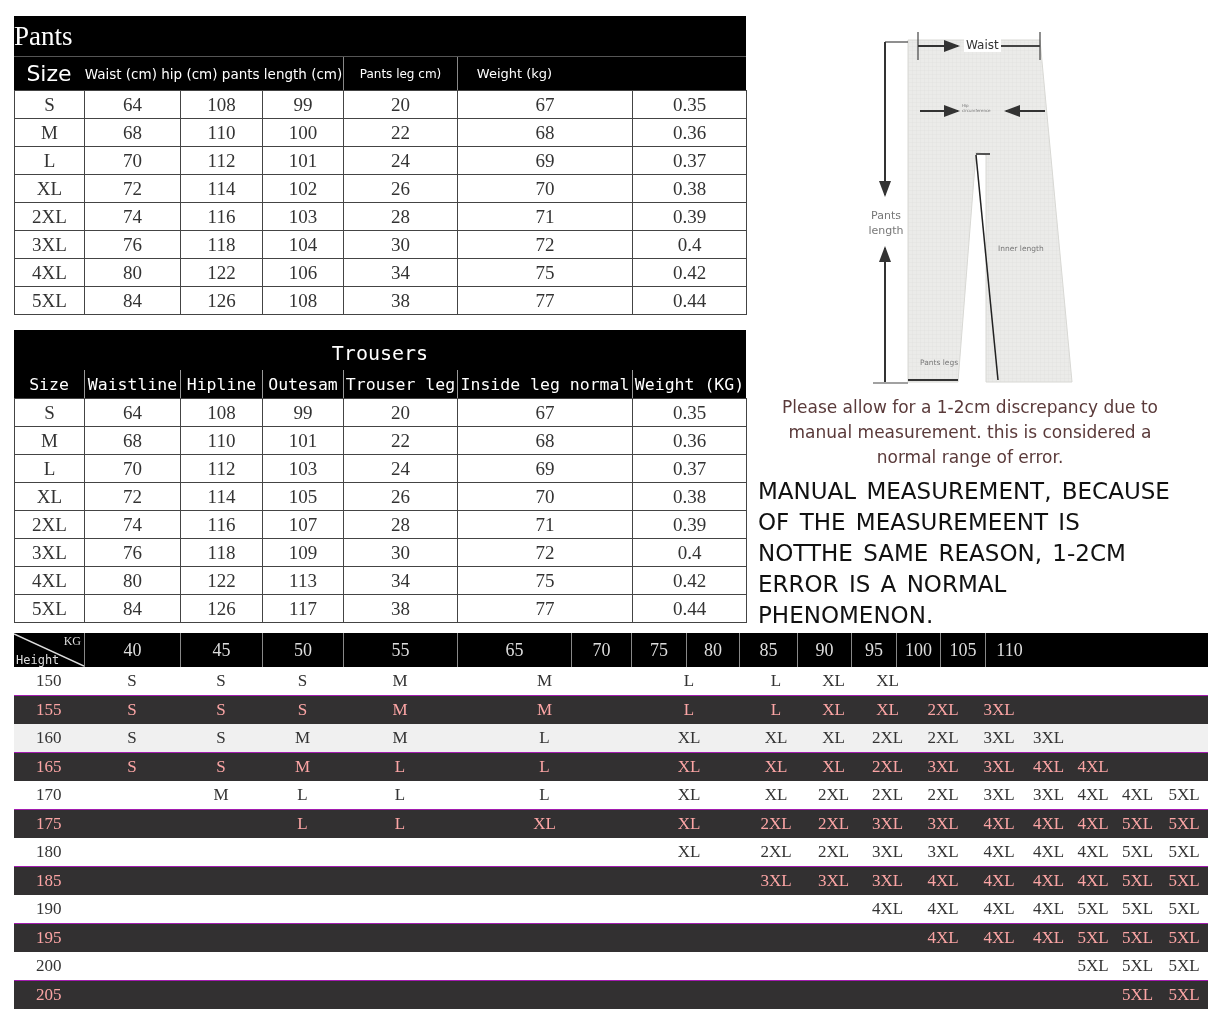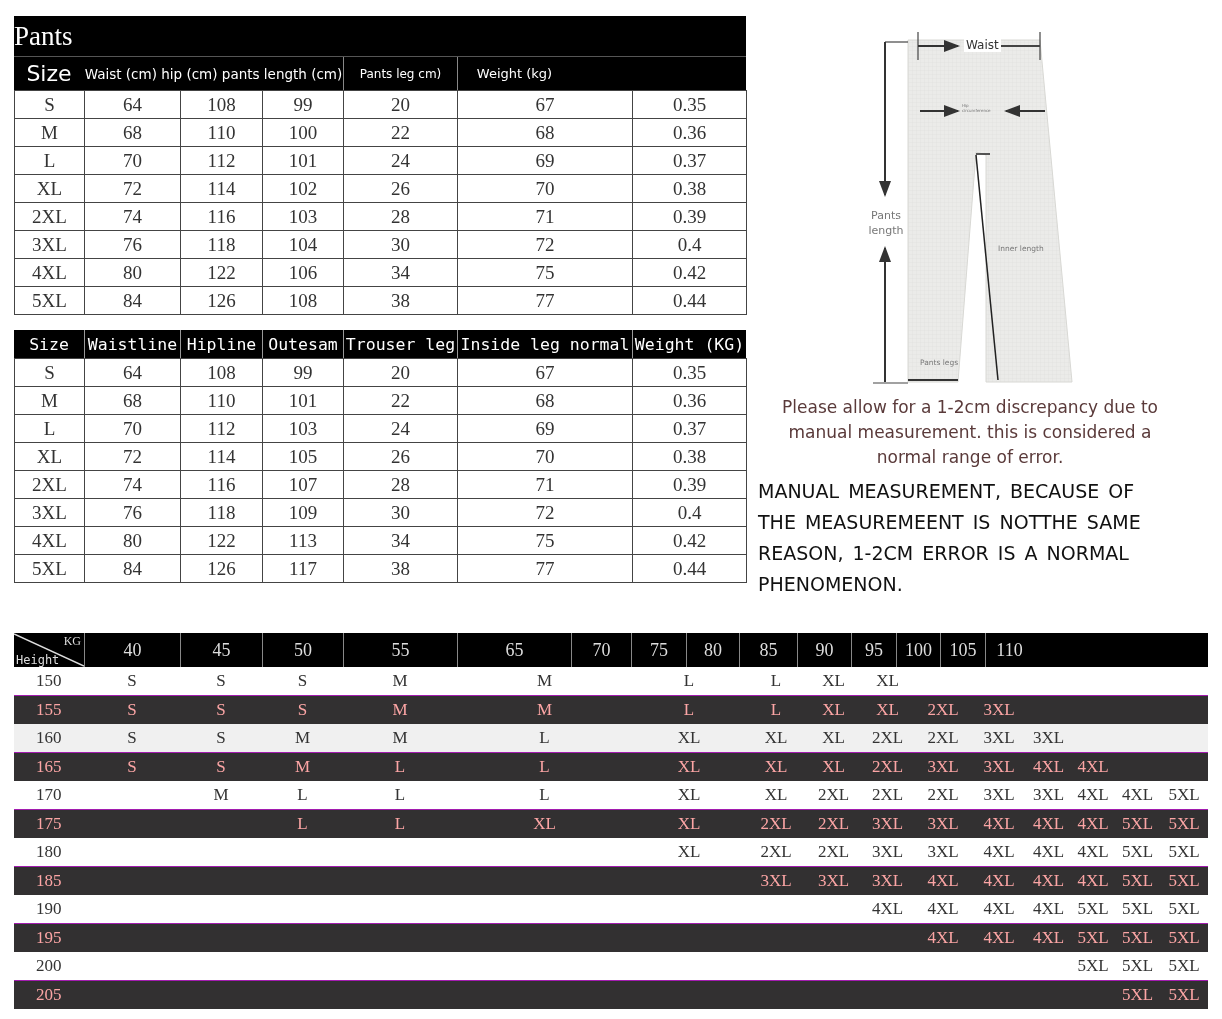--- a/index.html
+++ b/index.html
@@ -29,21 +29,21 @@
   .tr-head > div:first-child { border-left:none; }
 
   
   #diagram { left:840px; top:30px; width:260px; height:360px; }
   .dlabel { position:absolute; font-family:"DejaVu Sans", sans-serif; color:#777; }
 
   
   #note1 { left:760px; top:395px; width:420px; text-align:center; font-family:"DejaVu Sans", sans-serif;
            font-size:17px; line-height:25px; color:#5a3a3a; }
   #note2 { left:758px; top:476px; width:420px; font-family:"DejaVu Sans", sans-serif;
-           font-size:19px; line-height:31px; color:#111; word-spacing:3px; }
+           font-size:23px; line-height:31px; color:#111; word-spacing:3px; }
 
   
   #hw { left:14px; top:633px; width:1194px; }
   .hw-row { display:flex; height:28px; }
   .hw-row > div { display:flex; align-items:center; justify-content:center; box-sizing:border-box;
                   font-family:"Liberation Serif", serif; font-size:17px; white-space:nowrap; }
   .hw-head { height:34px; background:#000; color:#ddd; }
   .hw-head > div { border-left:1px solid #888; font-size:18px; }
   .hw-head > div:first-child { border-left:none; position:relative; }
   .row-white { background:#fff; color:#333; }
@@ -143,20 +143,21 @@
           <td>108</td>
           <td>38</td>
           <td>77</td>
           <td>0.44</td>
         </tr>
       </tbody>
   </table>
 </div>
 
 <div id="trousers" class="abs">
+  <div class="tr-title">Trousers</div>
   <div class="tr-head">
     <div style="width:70px">Size</div>
     <div style="width:96px">Waistline</div>
     <div style="width:82px">Hipline</div>
     <div style="width:81px">Outesam</div>
     <div style="width:114px">Trouser leg</div>
     <div style="width:175px">Inside leg normal</div>
     <div style="width:114px">Weight (KG)</div>
   </div>
   <table class="grid">

